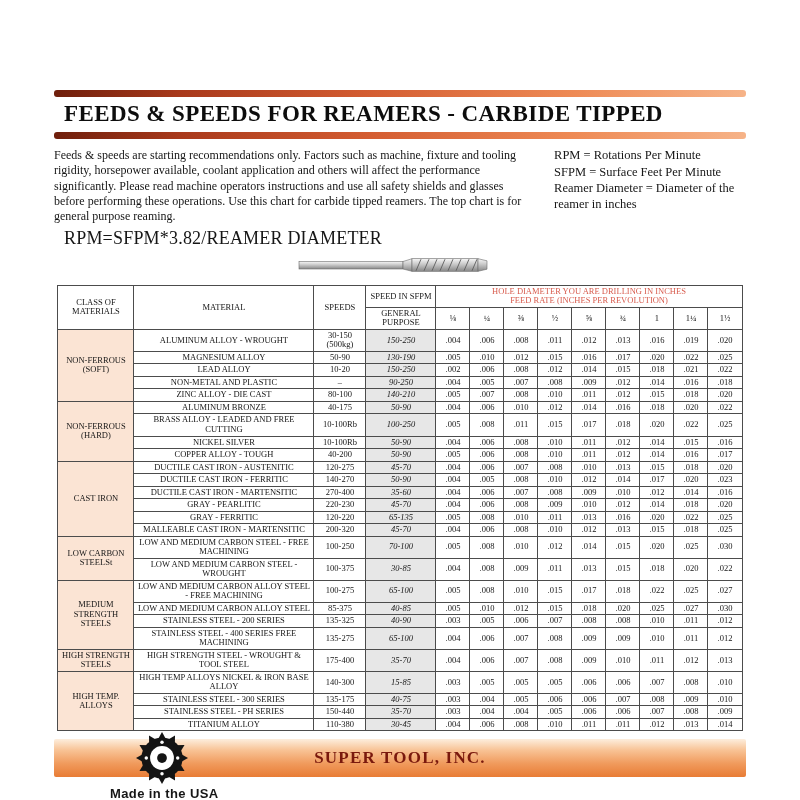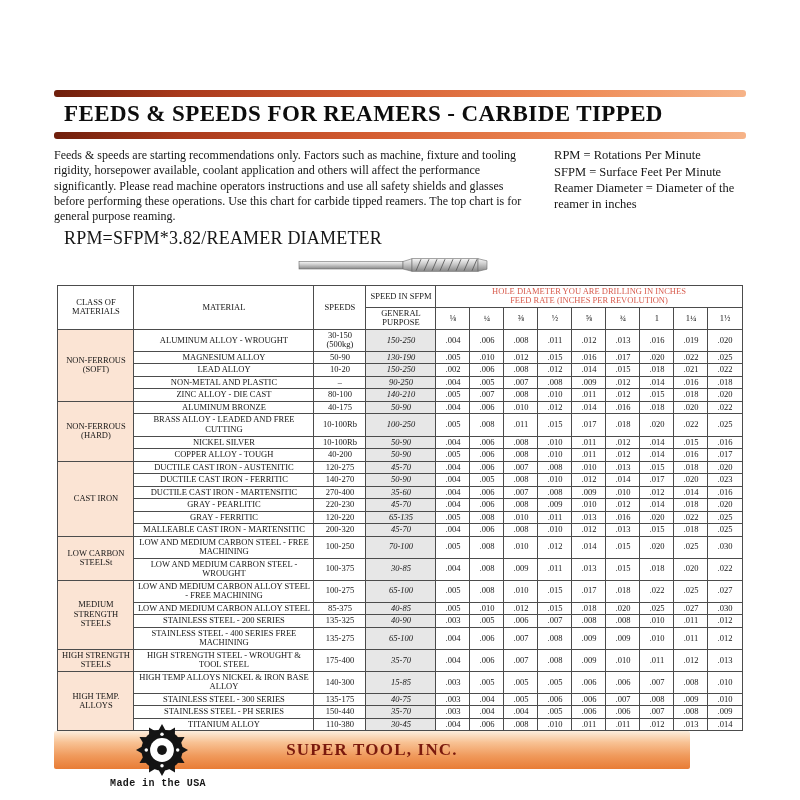--- a/index.html
+++ b/index.html
@@ -27,28 +27,28 @@
   col.c-speed { width:70px; } col.c-feed { width:34px; }
   .class-bg { background:#fbe4d4; }
   .speed-bg { background:#dedede; }
   .speed-cell { background:#e7e7e7;font-style:italic; }
   .red-hdr { color:#d85c4e; font-size:8.5px; line-height:1.2; background:#fff; }
   .hdr { font-size:9px; background:#fff; }
   .size-th { font-size:10px; background:#fff; }
   .gp { font-size:8px; }
   .material-cell, .brinell-cell, .feed-cell { background:#fff; }
 
-  .footer { position:relative; margin-top:0; width:636px; }
+  .footer { position:relative; margin-top:8px; width:692px; }
   .footer-bar { height:38px; border-radius:2px;
     background:linear-gradient(180deg,#fdeedd 0%, #f8c294 30%, #f09a5c 65%, #e87c35 100%);
     display:flex; align-items:center; justify-content:center; }
   .company { color:#7a190d; font-weight:bold; font-size:17px; letter-spacing:1.2px; }
   .logo { position:absolute; left:82px; top:-7px; width:52px; height:52px; }
-  .made-in { margin:9px 0 16px 56px; font-family:Liberation Mono, monospace; font-weight:bold;
-    font-size:10px; letter-spacing:0.4px; }
+  .made-in { margin:9px 0 16px 56px; font-family:Liberation Sans, sans-serif; font-weight:bold;
+    font-size:13px; letter-spacing:0.4px; }
 </style>
 </head>
 <body>
 
 <div class="page">
   <div class="inner">
 
     <div class="rule-bar"></div>
     <div class="title">FEEDS &amp; SPEEDS FOR REAMERS - CARBIDE TIPPED</div>
     <div class="rule-bar"></div>

